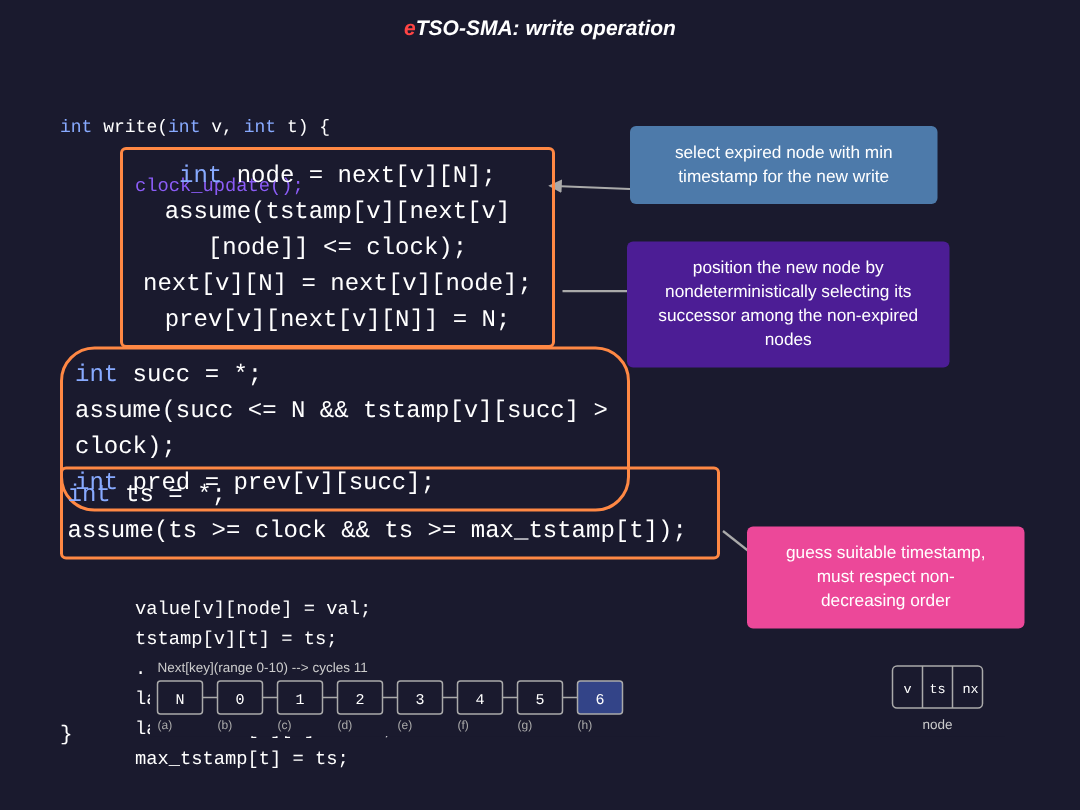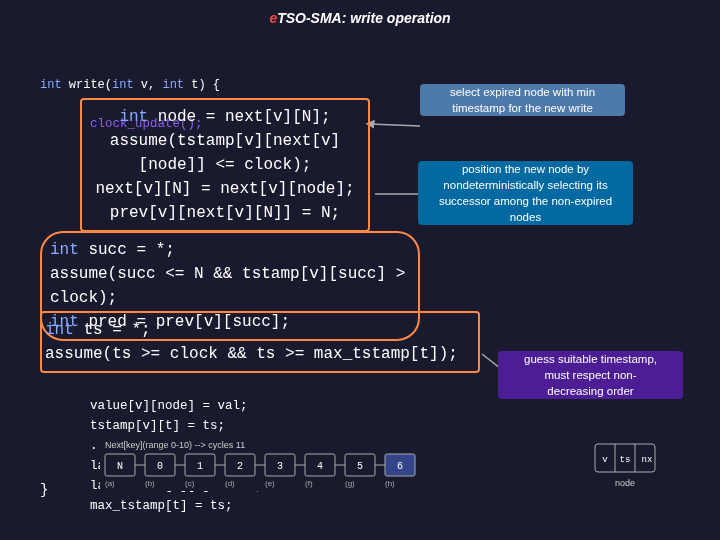--- a/index.html
+++ b/index.html
@@ -43,21 +43,21 @@
 
     
     .callout {
       position: absolute;
       background: #4466aa;
       color: #fff;
       font-family: Arial, sans-serif;
       font-size: 11.5px;
       text-align: center;
       border-radius: 4px;
-      padding: 0 10px;
+      padding: 10px 10px;
       line-height: 1.4;
     }
 
     
     .connector-svg {
       position: absolute;
       top: 0;
       left: 0;
       width: 100%;
       height: 100%;
@@ -166,36 +166,36 @@
       <div><span style="color:#88aaff;">int</span> node = next[v][N];</div>
       <div>assume(tstamp[v][next[v][node]] &lt;= clock);</div>
       <div>next[v][N] = next[v][node];</div>
       <div>prev[v][next[v][N]] = N;</div>
     </div>
 
     <div class="callout" style="top: 38px; left: 400px; width: 205px; background:#4d7aaa;">
       <span>select expired node with min timestamp for the new write</span>
     </div>
 
-    <div class="callout" style="top: 115px; left: 398px; width: 215px; background:#0369a1;">
+    <div class="callout" style="top: 115px; left: 398px; width: 215px; background:#4c1d95;">
       <span>position the new node by<br>nondeterministically selecting its<br>successor among the non-expired nodes</span>
     </div>
 
     <div class="highlight-box box2">
       <div><span style="color:#88aaff;">int</span> succ = *;</div>
       <div>assume(succ &lt;= N &amp;&amp; tstamp[v][succ] &gt; clock);</div>
       <div><span style="color:#88aaff;">int</span> pred = prev[v][succ];</div>
     </div>
 
     <div class="highlight-box box3">
       <div><span style="color:#88aaff;">int</span> ts = *;</div>
       <div>assume(ts &gt;= clock &amp;&amp; ts &gt;= max_tstamp[t]);</div>
     </div>
 
-    <div class="callout" style="top: 305px; left: 478px; width: 185px; background:#4c1d95;">
+    <div class="callout" style="top: 305px; left: 478px; width: 185px; background:#ec4899;">
       <span>guess suitable timestamp,<br>must respect non-<br>decreasing order</span>
     </div>
 
     <div style="position:absolute; top:350px; left:40px; font-family:'Courier New',monospace; font-size:12.5px; color:#fff; line-height:1.6;">
       &nbsp;&nbsp;&nbsp;&nbsp;value[v][node] = val;<br>
       &nbsp;&nbsp;&nbsp;&nbsp;tstamp[v][t] = ts;<br>
       &nbsp;&nbsp;&nbsp;&nbsp;...<br>
       &nbsp;&nbsp;&nbsp;&nbsp;last_tstamp[v][t] = ts;<br>
       &nbsp;&nbsp;&nbsp;&nbsp;last_value[v][t] = val;<br>
       &nbsp;&nbsp;&nbsp;&nbsp;max_tstamp[t] = ts;

